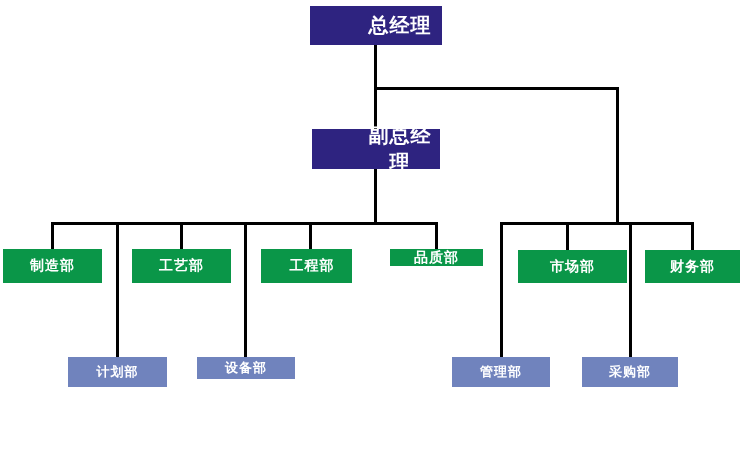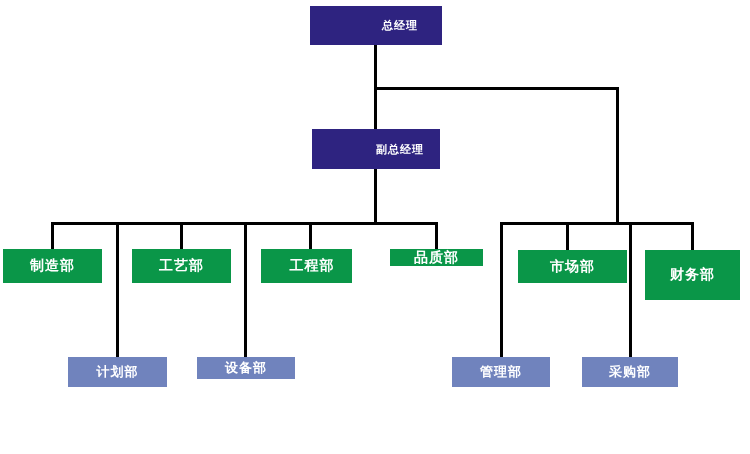--- a/index.html
+++ b/index.html
@@ -14,39 +14,39 @@
 
   .node {
     position: absolute;
     display: flex; align-items: center; justify-content: center;
     color: var(--box-text, #FFFFFF);
     font-weight: bold;
     letter-spacing: 1px;
     box-sizing: border-box;
     text-align: center;
   }
-  .exec  { background: var(--executive-box, #2E2380); font-size: 11px; padding-left: 48px; }
+  .exec  { background: var(--executive-box, #2E2380); font-size: 20px; padding-left: 48px; }
   .dept  { background: var(--department-box, #0A9648); font-size: 14px; }
   .sub   { background: var(--office-box, #7083BD); font-size: 13px; }
 
   .line { position: absolute; background: var(--connector-line, #000000); }
   .v { width: 3px; }
   .h { height: 3px; }
 
   
   #n-gm   { left: 310px; top: 6px;   width: 132px; height: 39px; }
   #n-dgm  { left: 312px; top: 129px; width: 128px; height: 40px; }
 
   
   #n-mfg  { left: 3px;   top: 249px; width: 99px;  height: 34px; }
   #n-proc { left: 132px; top: 249px; width: 99px;  height: 34px; }
   #n-eng  { left: 261px; top: 249px; width: 91px;  height: 34px; padding-left: 11px; }
   #n-qa   { left: 390px; top: 249px; width: 93px;  height: 17px; }
   #n-mkt  { left: 518px; top: 250px; width: 109px; height: 33px; text-align: right; }
-  #n-fin  { left: 645px; top: 250px; width: 95px;  height: 50px; }
+  #n-fin  { left: 645px; top: 250px; width: 95px;  height: 33px; }
 
   
   #n-plan  { left: 68px;  top: 357px; width: 99px; height: 30px; }
   #n-equip { left: 197px; top: 357px; width: 98px; height: 22px; }
   #n-mgmt  { left: 452px; top: 357px; width: 98px; height: 30px; }
   #n-purch { left: 582px; top: 357px; width: 96px; height: 30px; }
 
   
   #l-gm-down     { left: 374px; top: 45px;  height: 84px; }   
   #l-gm-branch   { left: 374px; top: 87px;  width: 245px; }   

